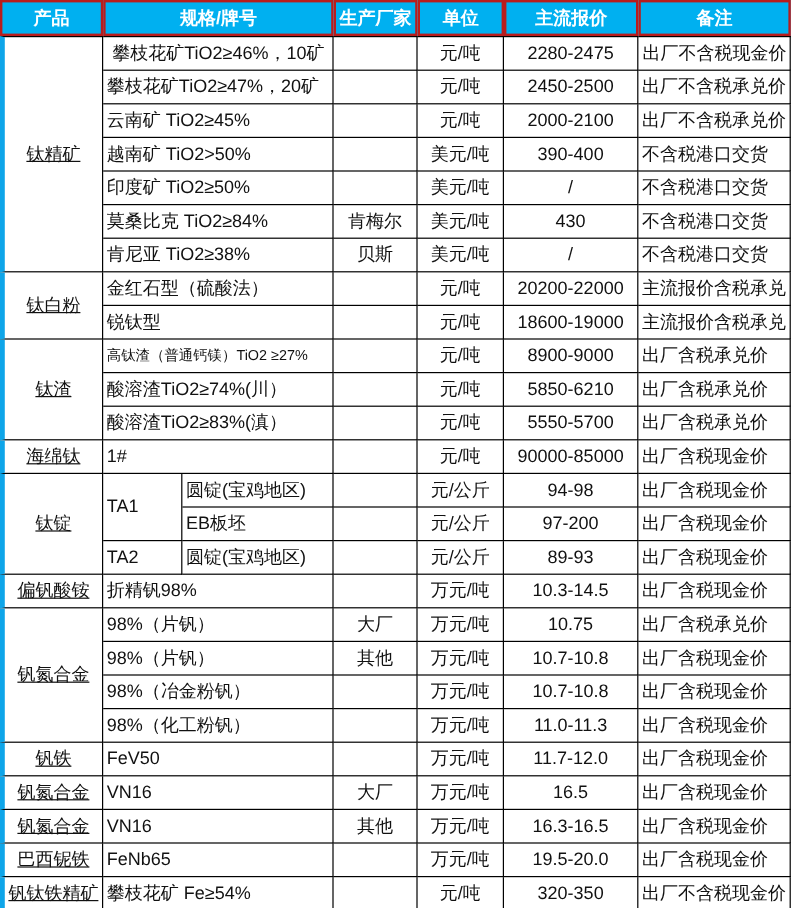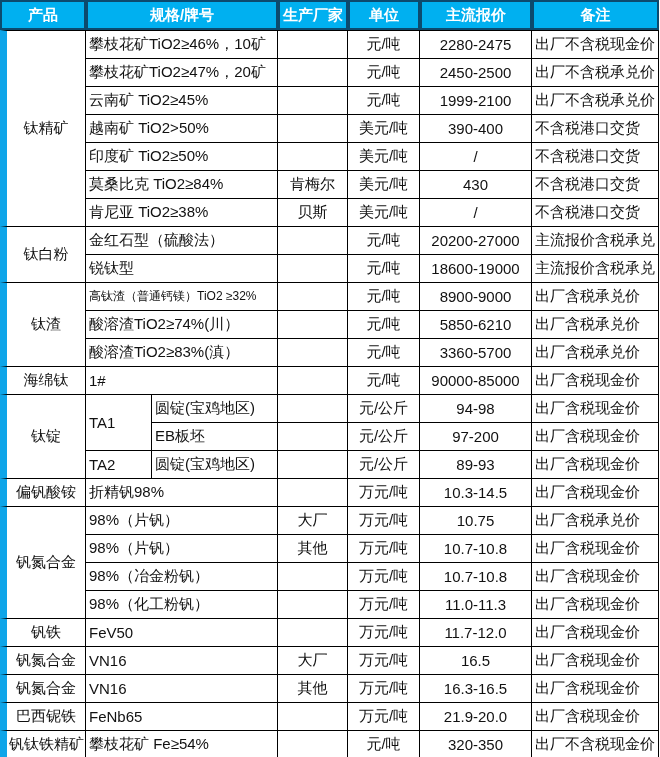--- a/index.html
+++ b/index.html
@@ -13,42 +13,42 @@
     table-layout: fixed;
     width: 659px;
     border-collapse: separate;
     border-spacing: 0;
   }
   th {
     background: #00b0f0;
     color: #ffffff;
     font-size: 15px;
     font-weight: bold;
-    border: 2px solid #0c4a6e;
+    border: 2px solid #b91c1c;
     height: 26px;
     padding: 0;
     text-align: center;
     overflow: hidden;
     white-space: nowrap;
   }
   td {
     font-size: 15px;
     color: #111111;
     height: 27px;
     padding: 0 2px;
     border-right: 1px solid #000000;
     border-bottom: 1px solid #000000;
     text-align: center;
     vertical-align: middle;
     overflow: hidden;
     white-space: nowrap;
   }
   td.l { text-align: left; padding-left: 3px; }
-  td.bl { border-left: 7px solid #0ea5e9; }
-  tr.first-row td { border-top: 1px solid #000000; }
+  td.bl { border-left: 4px solid #0ea5e9; text-decoration: underline; }
+  tr.first-row td { border-top: 1px solid #000000; text-align: center; }
   td.sm { font-size: 12px; }
 </style>
 </head>
 <body>
 
 <table class="price-table">
   <colgroup>
     <col style="width:86px">
       <col style="width:66px">
       <col style="width:126px">
@@ -80,21 +80,21 @@
     <td class="l" colspan="2">攀枝花矿TiO2≥47%，20矿</td>
     <td></td>
     <td>元/吨</td>
     <td>2450-2500</td>
     <td class="l">出厂不含税承兑价</td>
   </tr>
   <tr>
     <td class="l" colspan="2">云南矿 TiO2≥45%</td>
     <td></td>
     <td>元/吨</td>
-    <td>1999-2100</td>
+    <td>2000-2100</td>
     <td class="l">出厂不含税承兑价</td>
   </tr>
   <tr>
     <td class="l" colspan="2">越南矿 TiO2&gt;50%</td>
     <td></td>
     <td>美元/吨</td>
     <td>390-400</td>
     <td class="l">不含税港口交货</td>
   </tr>
   <tr>
@@ -117,51 +117,51 @@
     <td>美元/吨</td>
     <td>/</td>
     <td class="l">不含税港口交货</td>
   </tr>
 
   <tr>
     <td class="bl" rowspan="2">钛白粉</td>
     <td class="l" colspan="2">金红石型（硫酸法）</td>
     <td></td>
     <td>元/吨</td>
-    <td>20200-27000</td>
+    <td>20200-22000</td>
     <td class="l">主流报价含税承兑</td>
   </tr>
   <tr>
     <td class="l" colspan="2">锐钛型</td>
     <td></td>
     <td>元/吨</td>
     <td>18600-19000</td>
     <td class="l">主流报价含税承兑</td>
   </tr>
 
   <tr>
     <td class="bl" rowspan="3">钛渣</td>
-    <td class="l sm" colspan="2">高钛渣（普通钙镁）TiO2 ≥32%</td>
+    <td class="l sm" colspan="2">高钛渣（普通钙镁）TiO2 ≥27%</td>
     <td></td>
     <td>元/吨</td>
     <td>8900-9000</td>
     <td class="l">出厂含税承兑价</td>
   </tr>
   <tr>
     <td class="l" colspan="2">酸溶渣TiO2≥74%(川）</td>
     <td></td>
     <td>元/吨</td>
     <td>5850-6210</td>
     <td class="l">出厂含税承兑价</td>
   </tr>
   <tr>
     <td class="l" colspan="2">酸溶渣TiO2≥83%(滇）</td>
     <td></td>
     <td>元/吨</td>
-    <td>3360-5700</td>
+    <td>5550-5700</td>
     <td class="l">出厂含税承兑价</td>
   </tr>
 
   <tr>
     <td class="bl">海绵钛</td>
     <td class="l" colspan="2">1#</td>
     <td></td>
     <td>元/吨</td>
     <td>90000-85000</td>
     <td class="l">出厂含税现金价</td>
@@ -256,21 +256,21 @@
     <td>万元/吨</td>
     <td>16.3-16.5</td>
     <td class="l">出厂含税现金价</td>
   </tr>
 
   <tr>
     <td class="bl">巴西铌铁</td>
     <td class="l" colspan="2">FeNb65</td>
     <td></td>
     <td>万元/吨</td>
-    <td>21.9-20.0</td>
+    <td>19.5-20.0</td>
     <td class="l">出厂含税现金价</td>
   </tr>
 
   <tr>
     <td class="bl">钒钛铁精矿</td>
     <td class="l" colspan="2">攀枝花矿 Fe≥54%</td>
     <td></td>
     <td>元/吨</td>
     <td>320-350</td>
     <td class="l">出厂不含税现金价</td>

